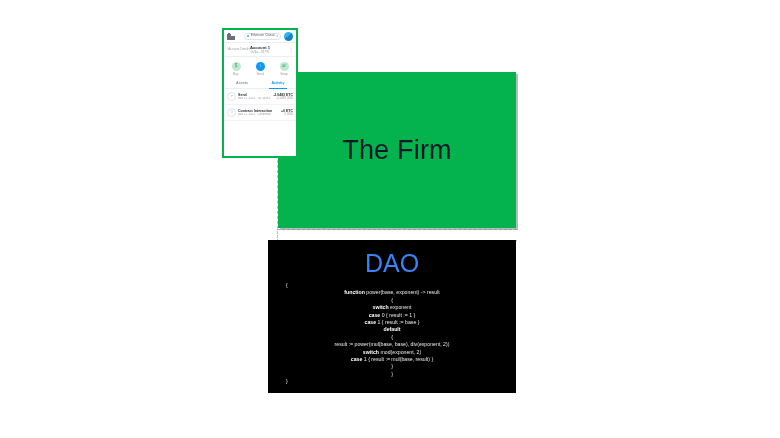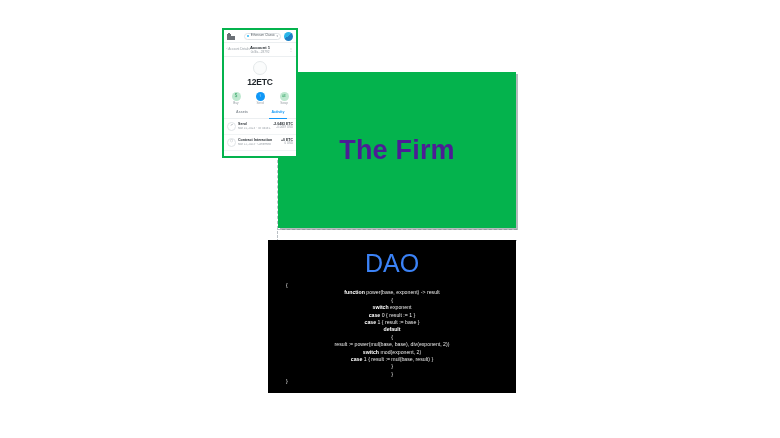--- a/index.html
+++ b/index.html
@@ -43,23 +43,23 @@
     position: absolute;
     left: 278px; top: 72px;
     width: 238px; height: 156px;
     background: #04b34d;
     box-shadow: 2px 2px 0 0 rgba(120,130,135,0.55);
     display: flex;
     align-items: center;
     justify-content: center;
   }
   #firm-title {
-    color: #4c1d95;
+    color: #0f172a;
     font-size: 27px;
-    font-weight: 700;
+    font-weight: 400;
     letter-spacing: 0.2px;
     line-height: 1;
   }
 
   
   #dao-panel {
     position: absolute;
     left: 268px; top: 240px;
     width: 248px; height: 153px;
     background: #000000;
@@ -363,24 +363,20 @@
 
     <div id="account-row">
       <div id="account-back">‹ Account Details</div>
       <div id="account-center">
         <div id="account-name">Account 1</div>
         <div id="account-address">0x3fa...28792</div>
       </div>
       <div id="account-menu">⋮</div>
     </div>
 
-    <div id="balance-block">
-      <div id="token-circle"></div>
-      <div id="balance-amount">12ETC</div>
-    </div>
 
     <div id="action-row">
         <div class="action-btn">
           <div class="action-circle pale">$</div>
           <div class="action-label">Buy</div>
         </div>
         <div class="action-btn">
           <div class="action-circle solid">↑</div>
           <div class="action-label">Send</div>
         </div>

